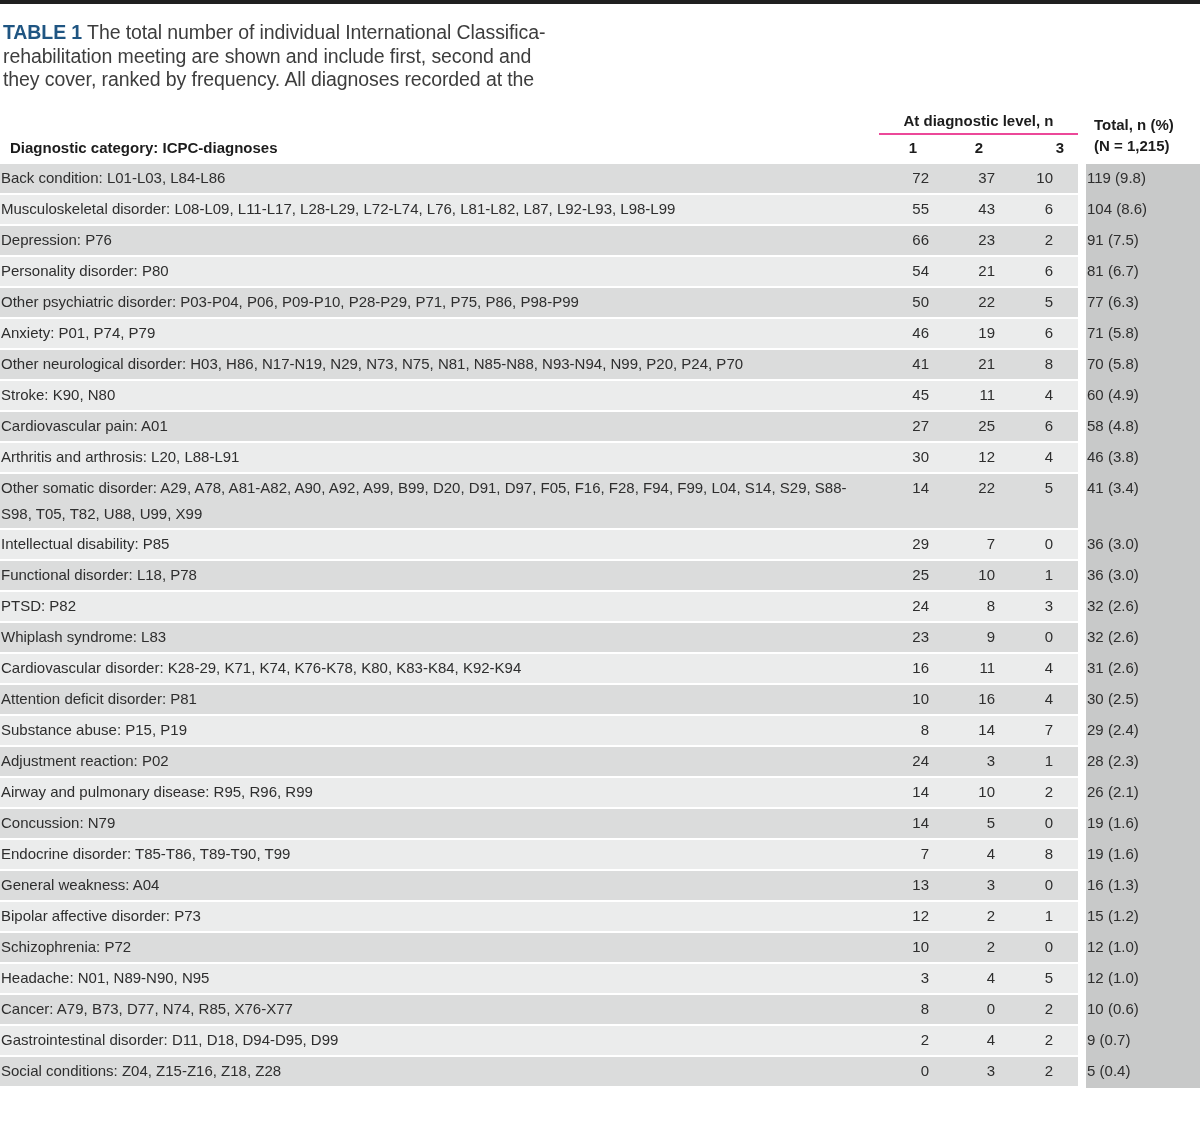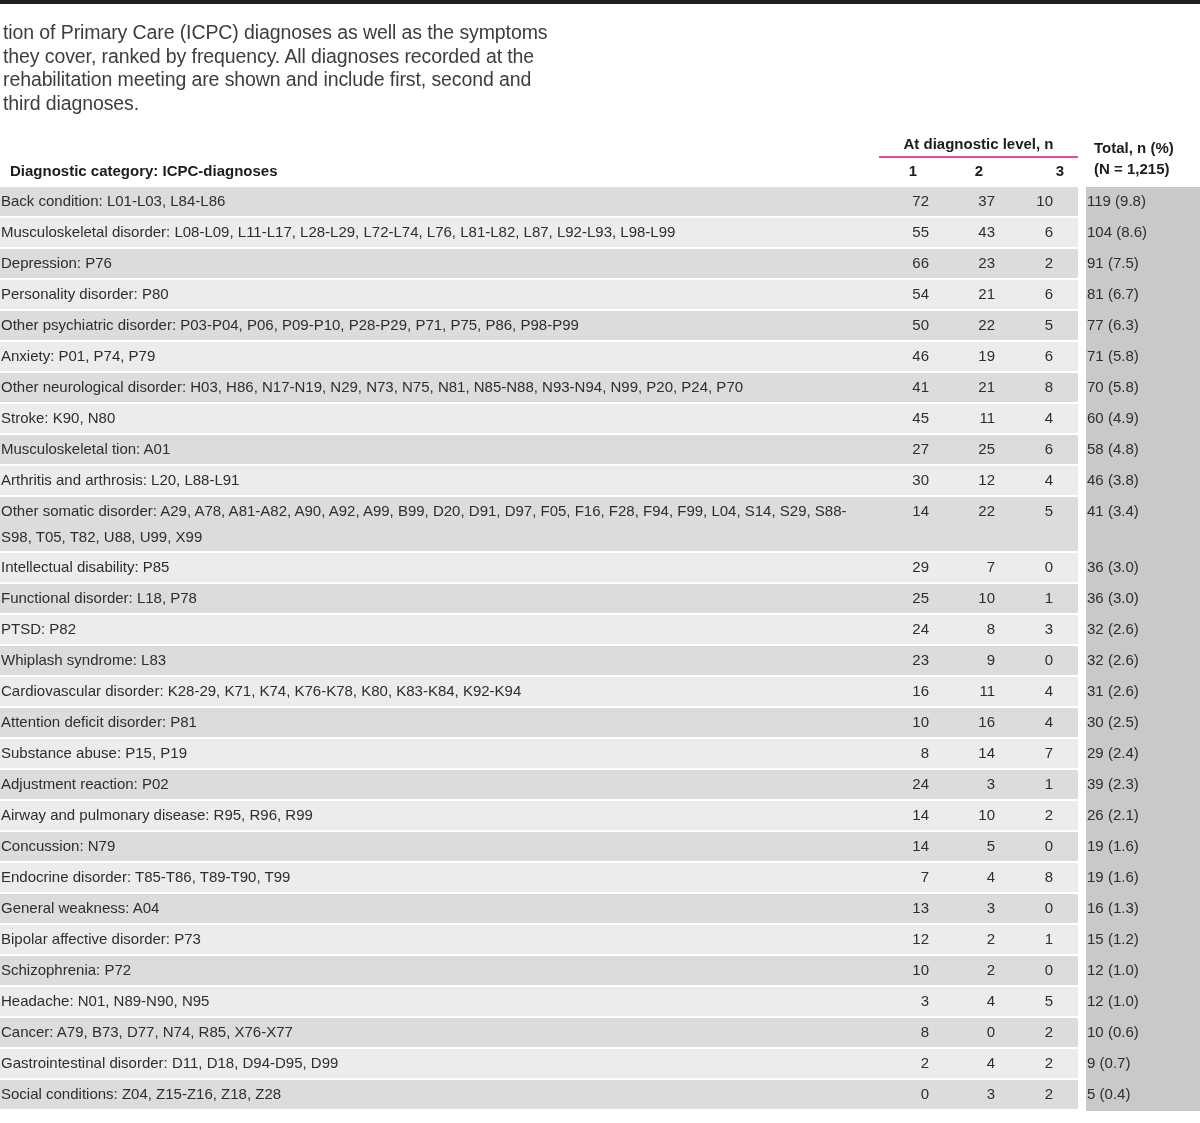--- a/index.html
+++ b/index.html
@@ -85,24 +85,26 @@
     text-align: left;
     padding-right: 15px;
   }
 </style>
 </head>
 <body>
 
 <div class="top-rule"></div>
 
 <div class="caption">
-  <div>tion of Primary Care (ICPC) diagnoses as well as the symptoms</div>
+  <div>
+    <span class="tbl-label">TABLE 1</span>
+    <span>The total number of individual International Classifica-</span>
+  </div>
+  <div>rehabilitation meeting are shown and include first, second and</div>
   <div>they cover, ranked by frequency. All diagnoses recorded at the</div>
-  <div>rehabilitation meeting are shown and include first, second and</div>
-  <div>third diagnoses.</div>
 </div>
 
 <table>
   <colgroup>
     <col style="width:879px">
     <col style="width:52px">
     <col style="width:66px">
     <col style="width:81px">
     <col style="width:8px">
     <col style="width:114px">
@@ -186,21 +188,21 @@
       </tr>
       <tr>
         <td class="name">Stroke: K90, N80</td>
         <td class="num c1">45</td>
         <td class="num c2">11</td>
         <td class="num c3">4</td>
         <td class="gapc"></td>
         <td class="totalc">60 (4.9)</td>
       </tr>
       <tr>
-        <td class="name">Musculoskeletal tion: A01</td>
+        <td class="name">Cardiovascular pain: A01</td>
         <td class="num c1">27</td>
         <td class="num c2">25</td>
         <td class="num c3">6</td>
         <td class="gapc"></td>
         <td class="totalc">58 (4.8)</td>
       </tr>
       <tr>
         <td class="name">Arthritis and arthrosis: L20, L88-L91</td>
         <td class="num c1">30</td>
         <td class="num c2">12</td>
@@ -271,21 +273,21 @@
         <td class="num c3">7</td>
         <td class="gapc"></td>
         <td class="totalc">29 (2.4)</td>
       </tr>
       <tr>
         <td class="name">Adjustment reaction: P02</td>
         <td class="num c1">24</td>
         <td class="num c2">3</td>
         <td class="num c3">1</td>
         <td class="gapc"></td>
-        <td class="totalc">39 (2.3)</td>
+        <td class="totalc">28 (2.3)</td>
       </tr>
       <tr>
         <td class="name">Airway and pulmonary disease: R95, R96, R99</td>
         <td class="num c1">14</td>
         <td class="num c2">10</td>
         <td class="num c3">2</td>
         <td class="gapc"></td>
         <td class="totalc">26 (2.1)</td>
       </tr>
       <tr>

